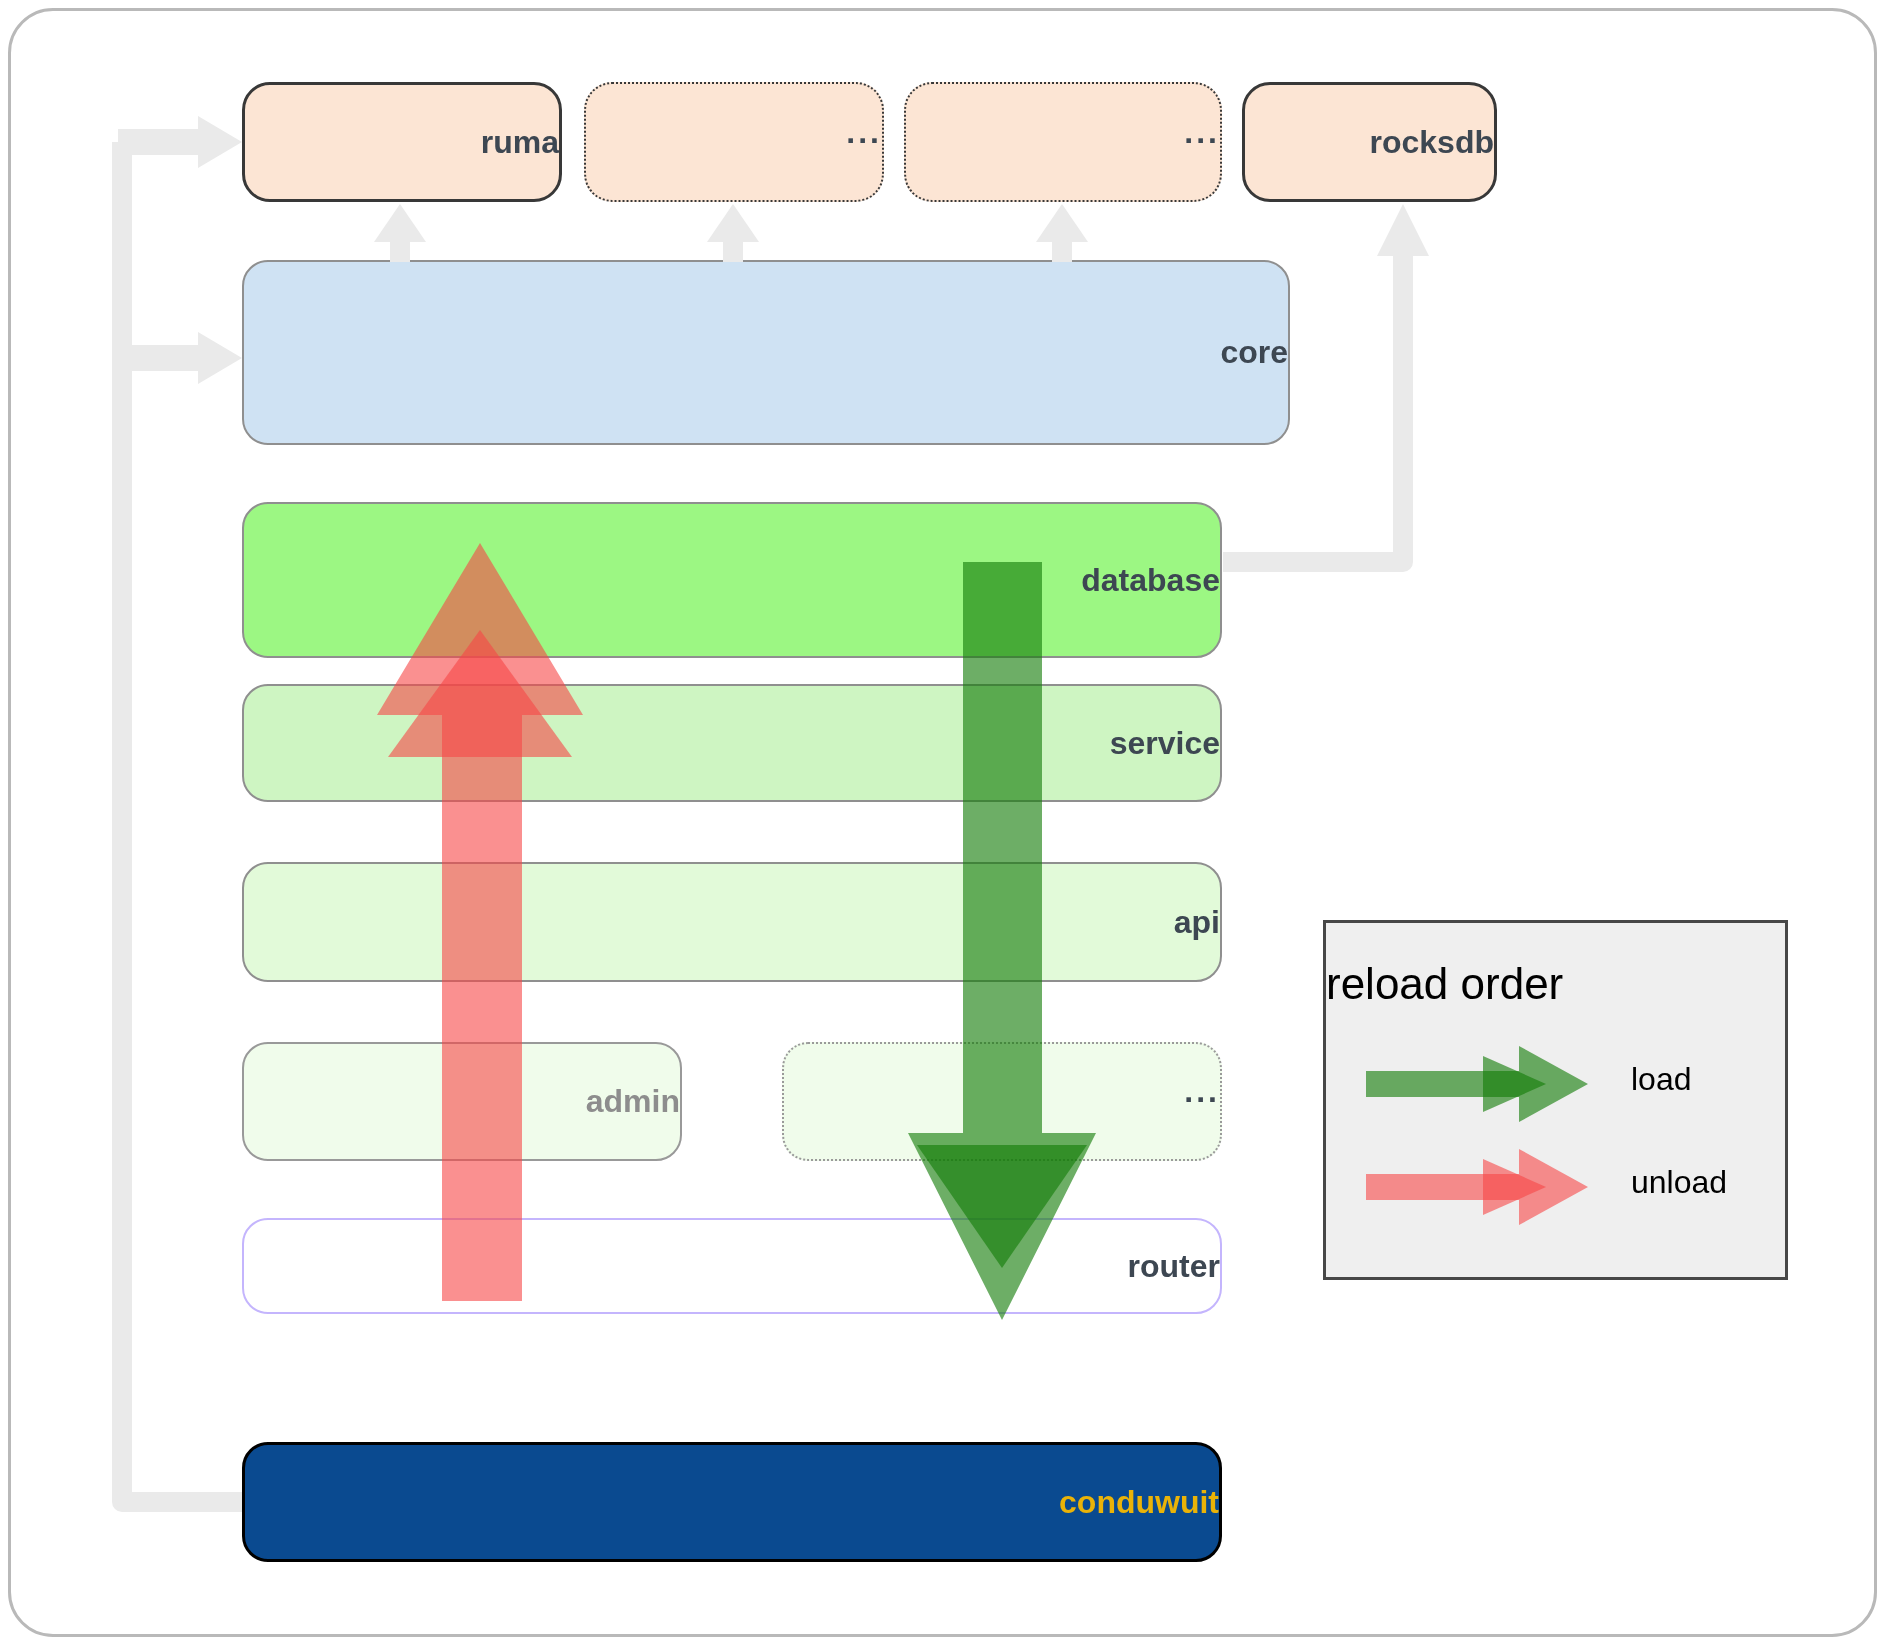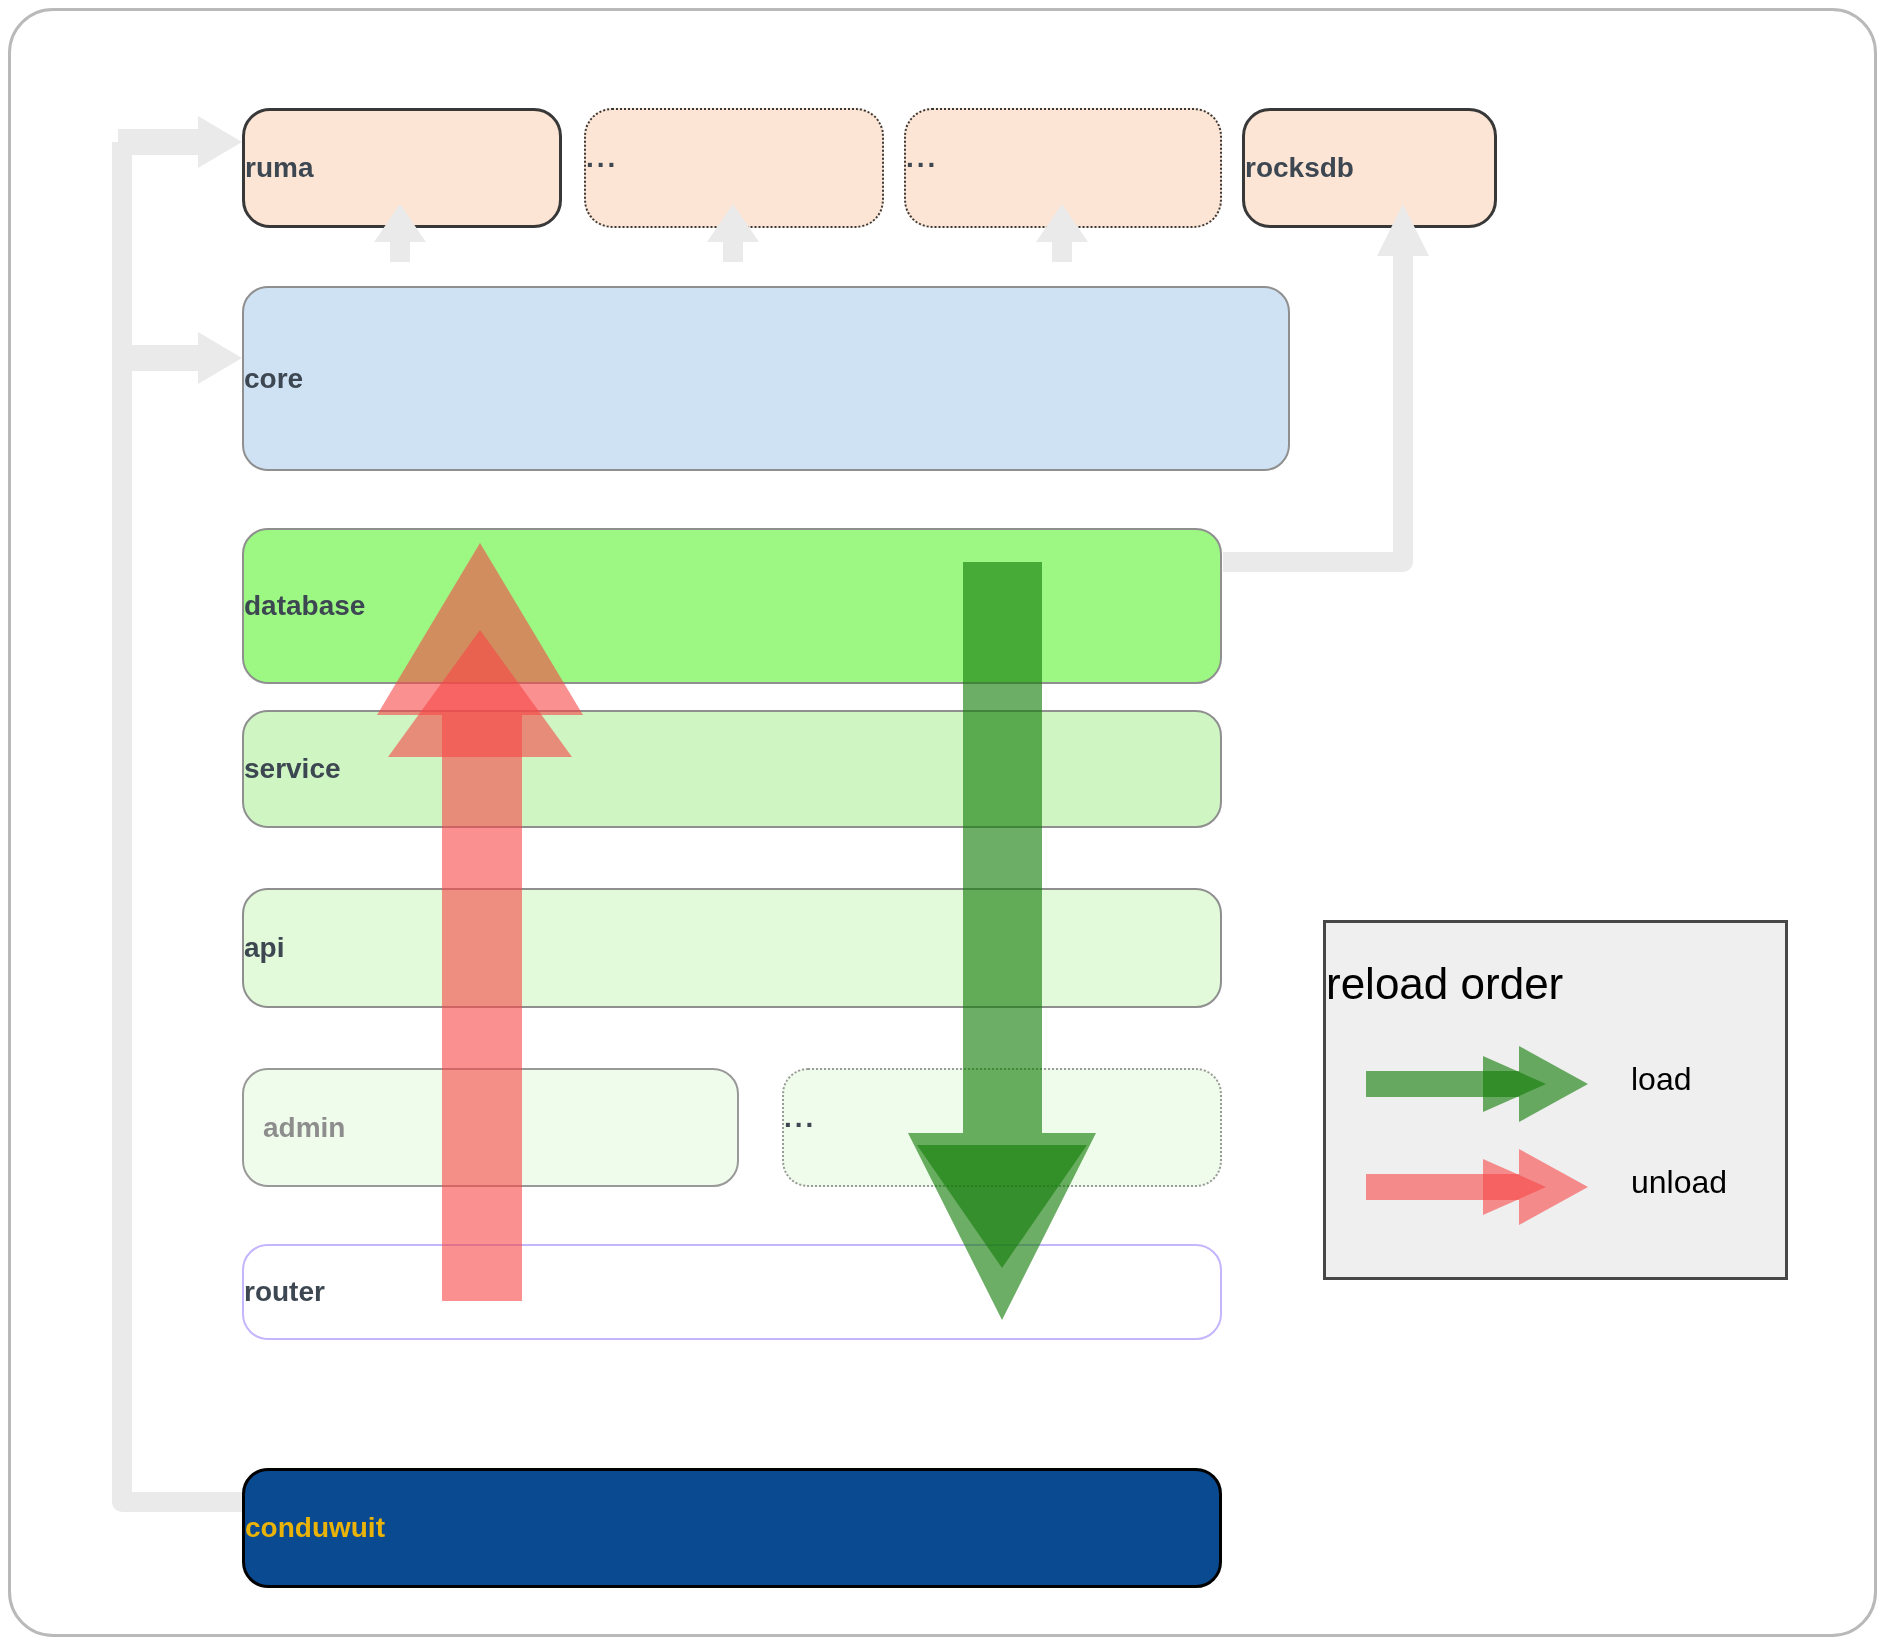--- a/index.html
+++ b/index.html
@@ -1,34 +1,34 @@
 <!DOCTYPE html>
 <html style="--c-peach: #fce5d4; --c-core-blue: #cfe2f3; --c-database-green: #9cf783; --c-service-green: #cef5c2; --c-api-green: #e2fad9; --c-faint-green: #f0fceb; --c-conduwuit-blue: #0a4a90; --c-arrow-green: #137c08; --c-arrow-red: #f74646; --c-connector-gray: #eaeaea; --c-label: #3d4752; --c-admin-label: #8d8d8d; --c-legend-bg: #efefef;"><head>
 <meta charset="utf-8">
 <style>
   html,body{margin:0;padding:0;background:#fff;}
   body{width:1883px;height:1643px;position:relative;font-family:"Liberation Sans","DejaVu Sans",sans-serif;overflow:hidden;}
 
   .outer-frame{position:absolute;left:8px;top:8px;width:1863px;height:1623px;
     border:3px solid #b9b9b9;border-radius:45px;background:#fff;}
 
-  .box{position:absolute;display:flex;align-items:center;justify-content:flex-start;
-    box-sizing:border-box;font-size:28px;font-weight:600;color:var(--c-label);z-index:1;margin-top:26px;}
+  .box{position:absolute;display:flex;align-items:center;justify-content:flex-end;
+    box-sizing:border-box;font-size:32px;font-weight:600;color:var(--c-label);z-index:1;}
 
   
   .b-ruma      {left:242px; top:82px;  width:320px;height:120px;background:var(--c-peach);border:3px solid #383838;border-radius:28px;}
   .b-dots1     {left:584px; top:82px;  width:300px;height:120px;background:var(--c-peach);border:2px dotted #383838;border-radius:28px;}
   .b-dots2     {left:904px; top:82px;  width:318px;height:120px;background:var(--c-peach);border:2px dotted #383838;border-radius:28px;}
   .b-rocksdb   {left:1242px;top:82px;  width:255px;height:120px;background:var(--c-peach);border:3px solid #383838;border-radius:28px;}
 
   .b-core      {left:242px; top:260px; width:1048px;height:185px;background:var(--c-core-blue);border:2px solid #8f8f8f;border-radius:26px;}
   .b-database  {left:242px; top:502px; width:980px;height:156px;background:var(--c-database-green);border:2px solid #8f8f8f;border-radius:26px;}
   .b-service   {left:242px; top:684px; width:980px;height:118px;background:var(--c-service-green);border:2px solid #8f8f8f;border-radius:26px;}
   .b-api       {left:242px; top:862px; width:980px;height:120px;background:var(--c-api-green);border:2px solid #8f8f8f;border-radius:26px;}
-  .b-admin     {left:242px; top:1042px;width:497px;height:119px;background:var(--c-faint-green);border:2px solid #999;border-radius:26px;color:var(--c-admin-label);padding-left:19px;}
+  .b-admin     {left:242px; top:1042px;width:440px;height:119px;background:var(--c-faint-green);border:2px solid #999;border-radius:26px;color:var(--c-admin-label);padding-left:19px;}
   .b-dots3     {left:782px; top:1042px;width:440px;height:119px;background:var(--c-faint-green);border:2px dotted #9a9a9a;border-radius:26px;}
   .b-router    {left:242px; top:1218px;width:980px;height:96px;background:#ffffff;border:2px solid #c4b5fd;border-radius:26px;}
   .b-conduwuit {left:242px; top:1442px;width:980px;height:120px;background:var(--c-conduwuit-blue);border:3px solid #000;border-radius:26px;color:#eab308;font-weight:700;}
 
   .dots-label{letter-spacing:3px;transform:translateY(-10px);font-weight:700;}
 
   
   .overlay{position:absolute;left:0;top:0;z-index:5;pointer-events:none;}
   .conn{stroke:var(--c-connector-gray);fill:none;stroke-width:20;stroke-linejoin:round;}
   .conn-branch{stroke:var(--c-connector-gray);fill:none;stroke-width:26;}

